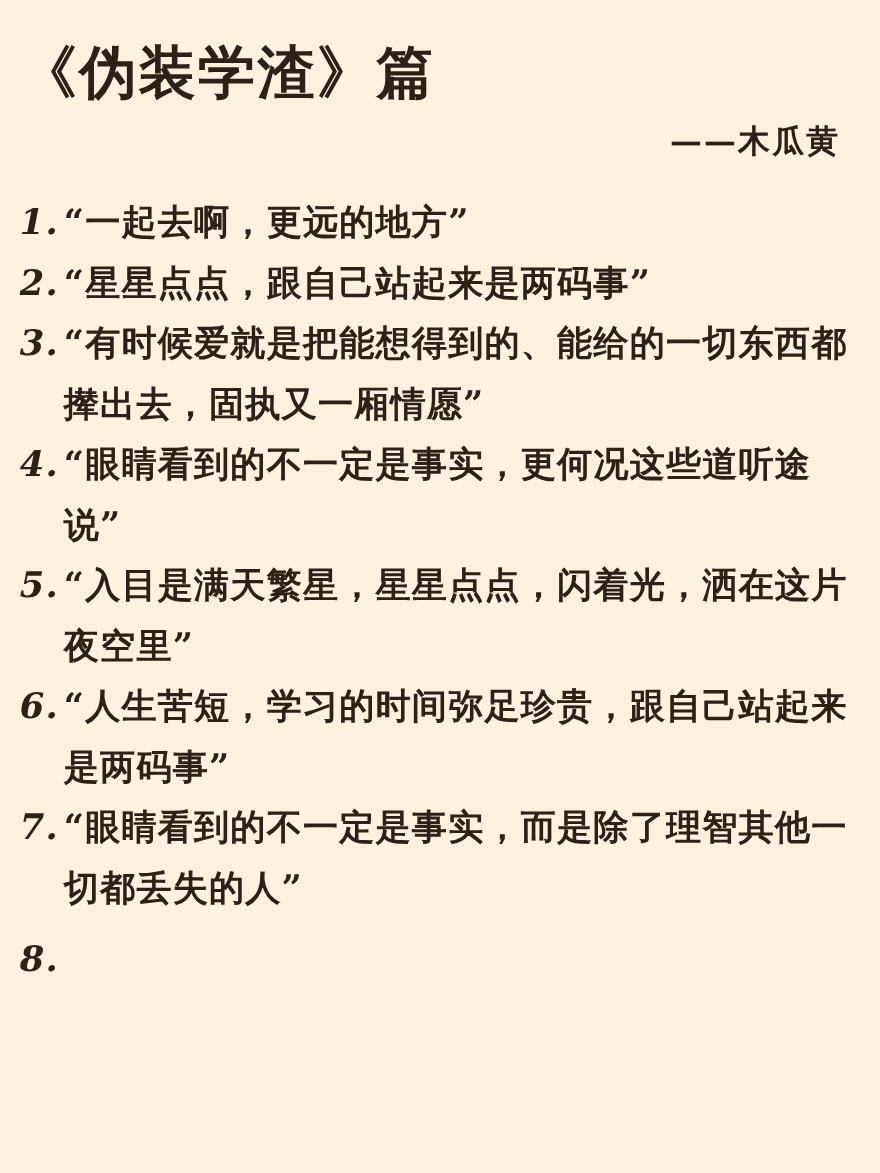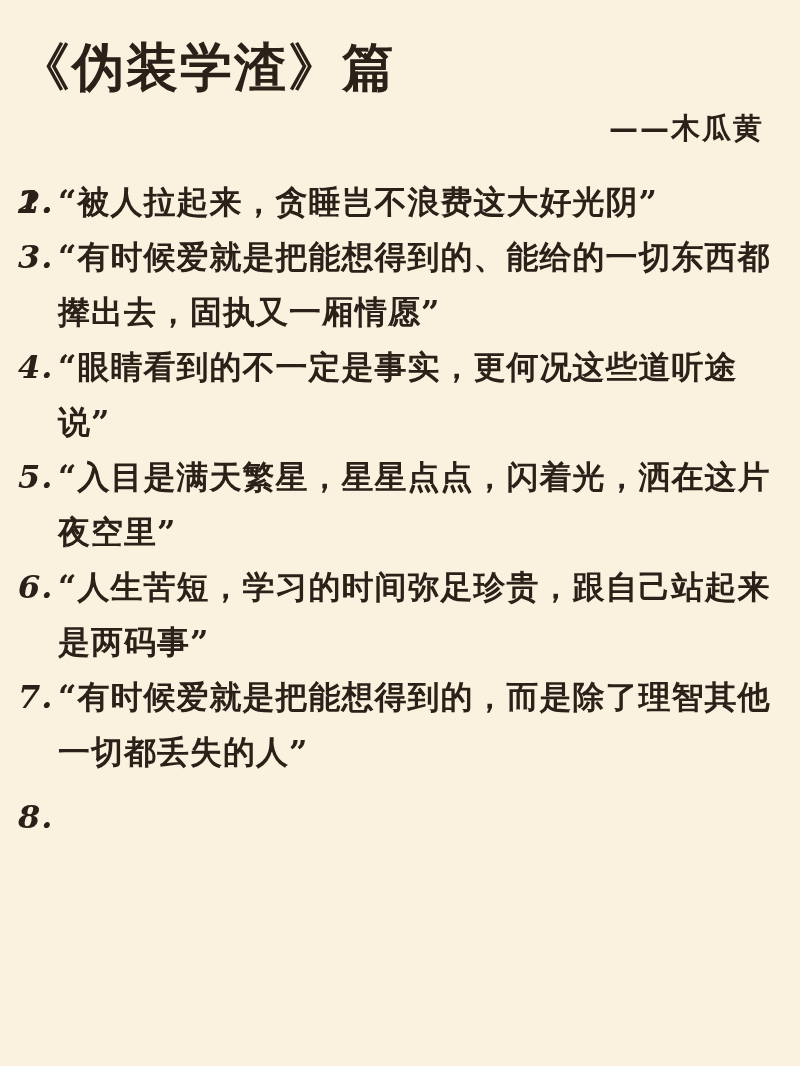--- a/index.html
+++ b/index.html
@@ -65,42 +65,43 @@
 </head>
 <body>
 
 <div class="page">
   <h1 class="title">《伪装学渣》篇</h1>
   <div class="author">——木瓜黄</div>
 
   <ol class="quotes">
     <li>
       <span class="num">1.</span>
+      <span class="txt">“一起去啊，更远的地方”</span>
     </li>
     <li>
       <span class="num">2.</span>
-      <span class="txt">“被人拉起来，贪睡岂不浪费这大好光阴”</span>
+      <span class="txt">“星星点点，跟自己站起来是两码事”</span>
     </li>
     <li>
       <span class="num">3.</span>
       <span class="txt">“有时候爱就是把能想得到的、能给的一切东西都撵出去，固执又一厢情愿”</span>
     </li>
     <li>
       <span class="num">4.</span>
       <span class="txt">“眼睛看到的不一定是事实，更何况这些道听途说”</span>
     </li>
     <li>
       <span class="num">5.</span>
       <span class="txt">“入目是满天繁星，星星点点，闪着光，洒在这片夜空里”</span>
     </li>
     <li>
       <span class="num">6.</span>
       <span class="txt">“人生苦短，学习的时间弥足珍贵，跟自己站起来是两码事”</span>
     </li>
     <li>
       <span class="num">7.</span>
-      <span class="txt">“有时候爱就是把能想得到的，而是除了理智其他一切都丢失的人”</span>
+      <span class="txt">“眼睛看到的不一定是事实，而是除了理智其他一切都丢失的人”</span>
     </li>
     <li class="gap-before">
       <span class="num">8.</span>
     </li>
   </ol>
 </div>
 
 </body></html>

